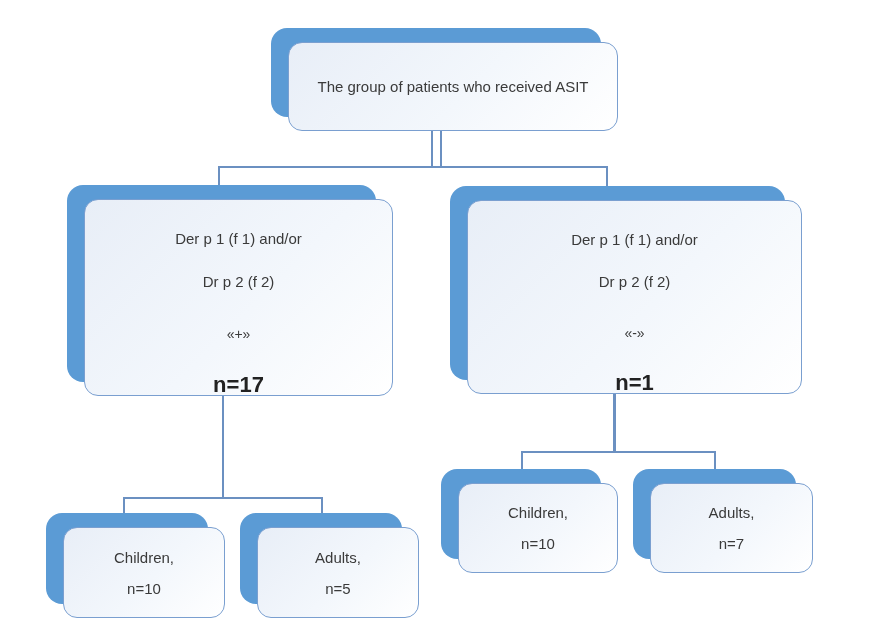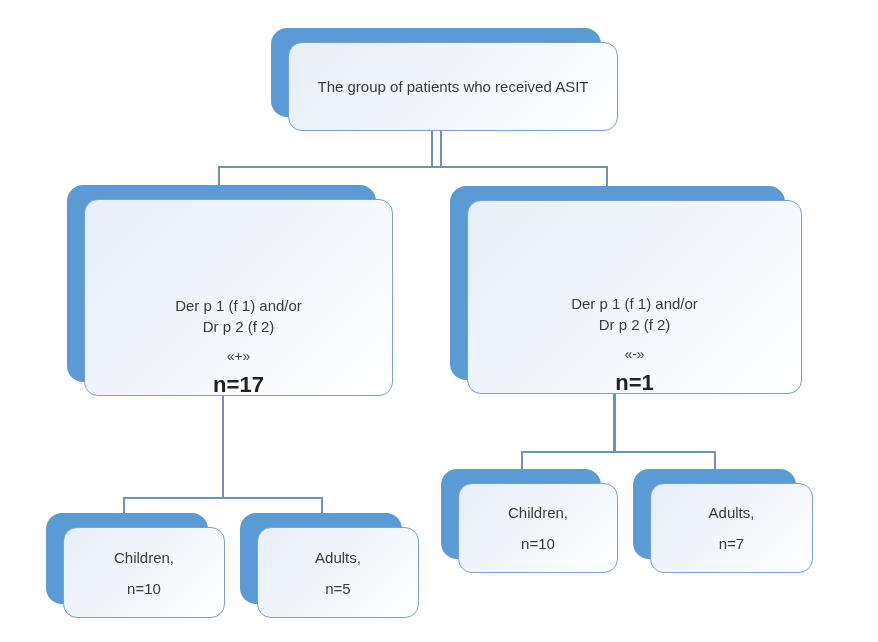--- a/index.html
+++ b/index.html
@@ -45,21 +45,21 @@
     display: flex;
     flex-direction: column;
     align-items: center;
     justify-content: center;
     text-align: center;
     font-size: 15px;
     line-height: 21px;
   }
   .node .box .sign { margin-top: 9px; font-size: 14px; }
   .node .box .count { margin-top: 7px; font-size: 22px; font-weight: bold; color: #222; }
-  .node.mid .box { justify-content: flex-end; padding-top: 38px; }
+  .node.mid .box { justify-content: space-between; padding-top: 28px; }
   .node.small .box { gap: 10px; }
 </style>
 </head>
 <body>
 
 <div class="canvas">
 
   <div class="line v" style="left:431px; top:131px; height:37px;"></div>
   <div class="line v" style="left:440px; top:131px; height:37px;"></div>
   <div class="line h" style="left:218px; top:166px; width:390px;"></div>

